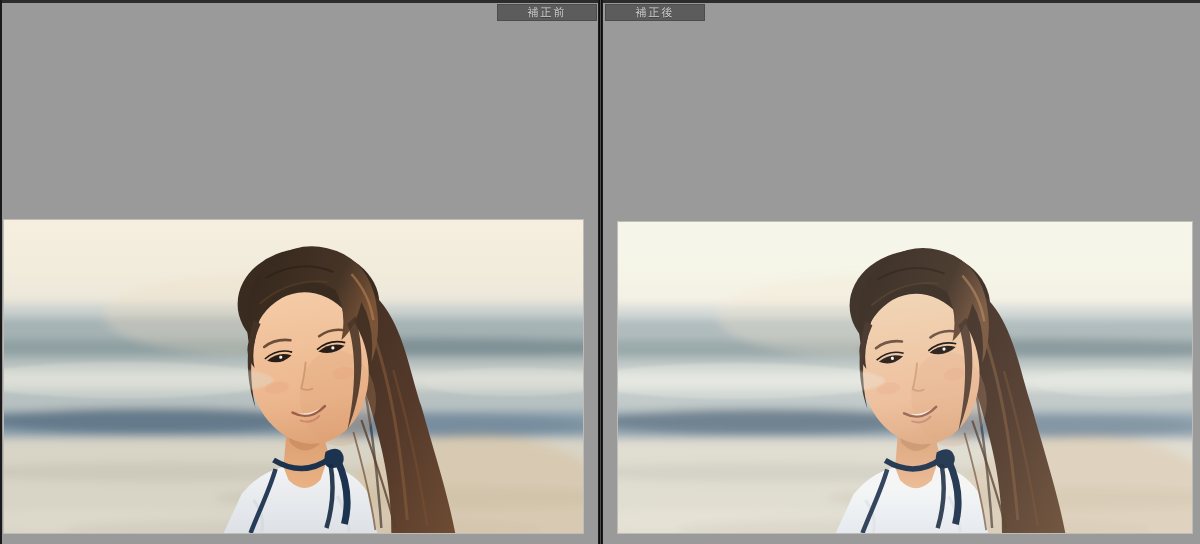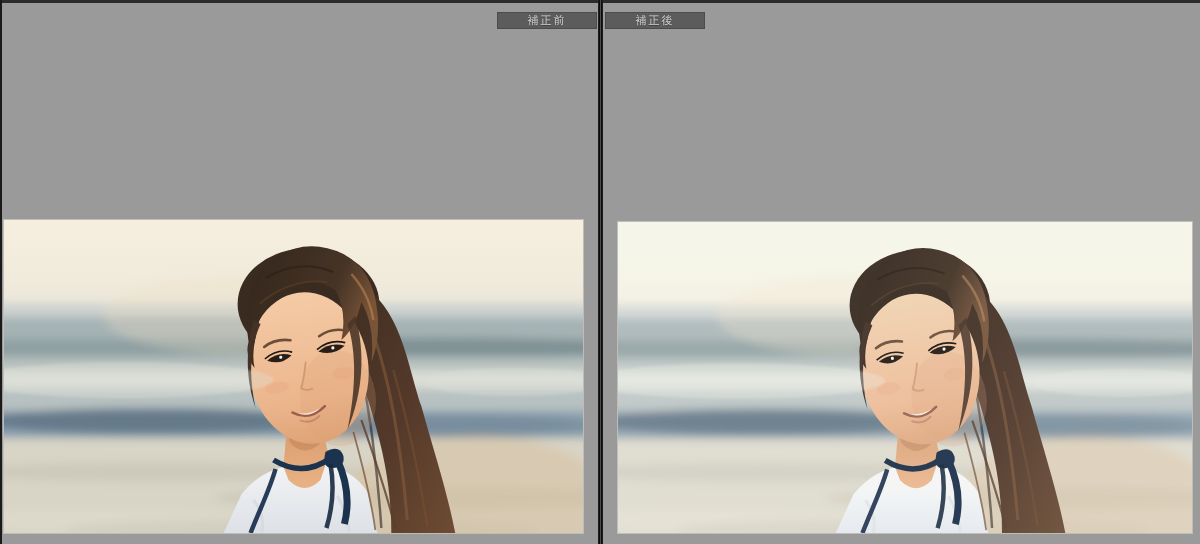--- a/index.html
+++ b/index.html
@@ -19,21 +19,21 @@
   }
   .left-edge{
     position:absolute;left:0;top:0;width:2px;height:544px;
     background:#1a1a1a;
   }
   .divider{
     position:absolute;left:598px;top:0;width:5px;height:544px;
     background:linear-gradient(to right,#2a2a2a 0%,#0d0d0d 22%,#0d0d0d 42%,#4d4d4d 50%,#0d0d0d 58%,#0d0d0d 80%,#2a2a2a 100%);
   }
   .label-box{
-    position:absolute;top:12px;height:17px;width:100px;
+    position:absolute;top:4px;height:17px;width:100px;
     background:#5c5c5c;
     border:1px solid #4c4c4c;
     box-sizing:border-box;
     display:flex;align-items:center;justify-content:center;
     color:#d4d4d4;font-size:11px;line-height:1;letter-spacing:2px;
     text-shadow:0 1px 0 rgba(0,0,0,.35);
     user-select:none;
   }
   .label-before{left:497px;}
   .label-after{left:605px;}

